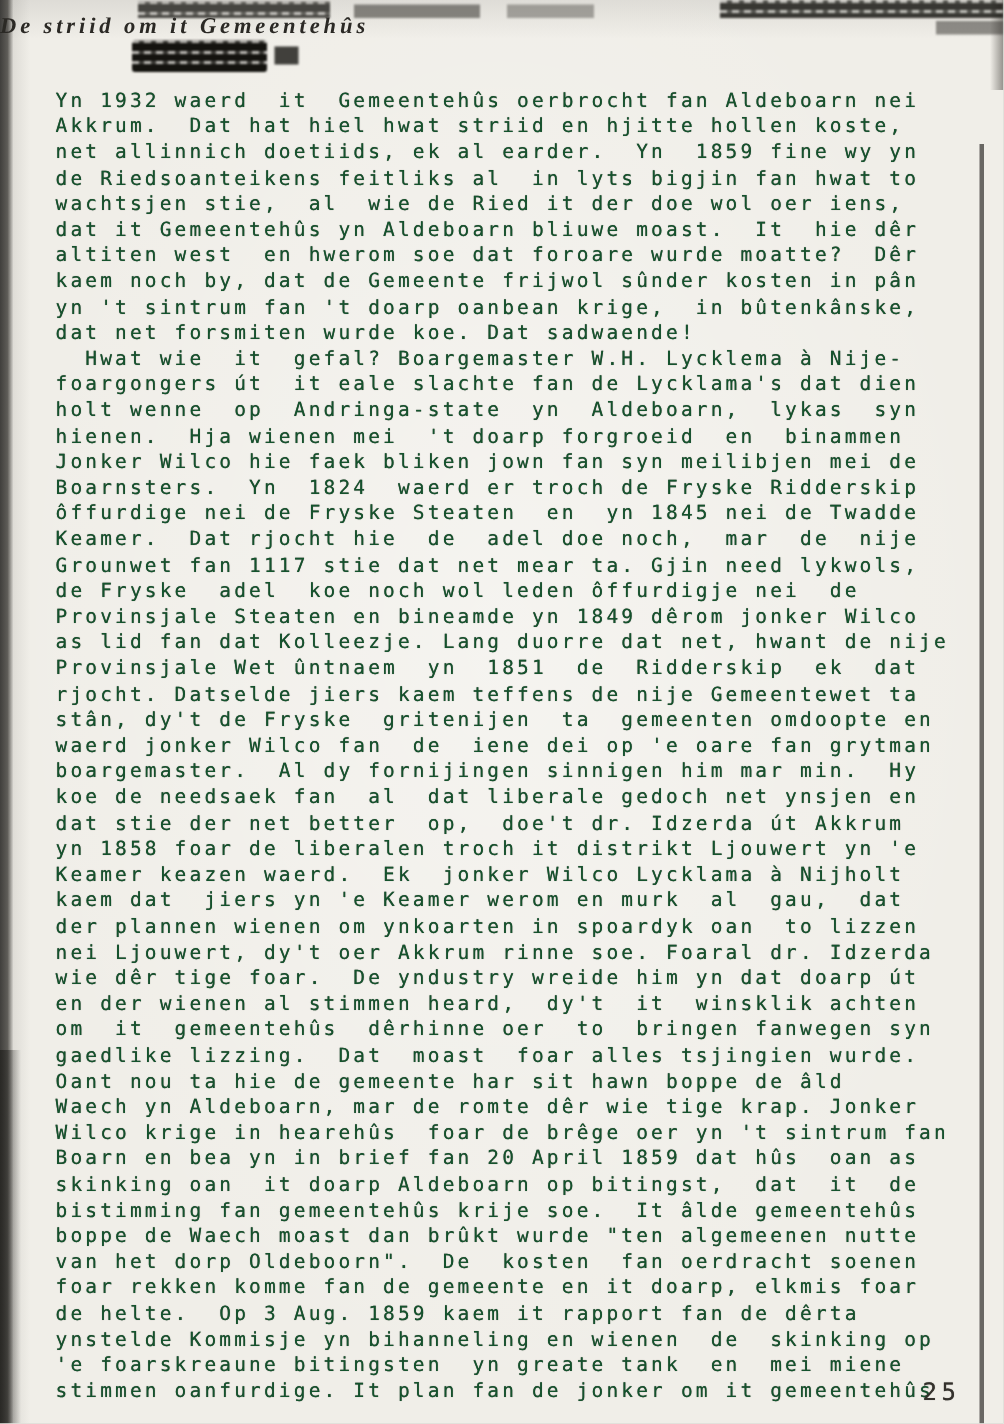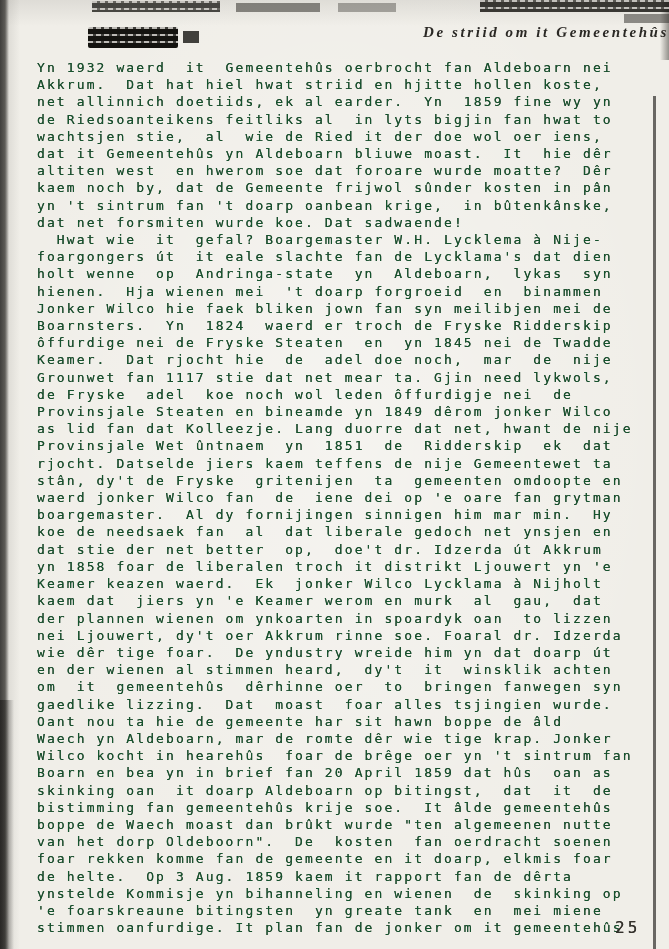--- a/index.html
+++ b/index.html
@@ -74,23 +74,23 @@
   .artifact.a1 { left: 88px;  top: 27px; width: 90px;  height: 21px; background: #14130f; border-radius: 2px; }
   .artifact.a2 { left: 183px; top: 31px; width: 16px;  height: 12px; background: #23221e; opacity: .85; }
   .artifact.a3 { left: 92px;  top: 1px;  width: 128px; height: 11px; background: #201f1b; opacity: .8; }
   .artifact.a4 { left: 236px; top: 3px;  width: 84px;  height: 9px;  background: #33312c; opacity: .55; }
   .artifact.a5 { left: 338px; top: 3px;  width: 58px;  height: 9px;  background: #3a3833; opacity: .4; }
   .artifact.a6 { left: 480px; top: 0px;  width: 189px; height: 12px; background: #1b1a16; opacity: .85; }
   .artifact.a7 { left: 624px; top: 14px; width: 45px;  height: 9px;  background: #2c2a26; opacity: .5; }
 
   .page-title {
     position: absolute;
-    left: 0; top: 24px;
+    left: 0; top: 10px;
     width: 669px;
-    text-align: right;
+    text-align: left;
     font-family: "Liberation Serif", serif;
     font-style: italic;
     font-weight: bold;
     font-size: 15px;
     letter-spacing: 2.6px;
     color: #2b2925;
   }
   .body-text {
     position: absolute;
     left: 37px; top: 59px;
@@ -175,21 +175,21 @@
       <div class="text-line">Keamer keazen waerd.  Ek  jonker Wilco Lycklama à Nijholt</div>
       <div class="text-line">kaem dat  jiers yn 'e Keamer werom en murk  al  gau,  dat</div>
       <div class="text-line">der plannen wienen om ynkoarten in spoardyk oan  to lizzen</div>
       <div class="text-line">nei Ljouwert, dy't oer Akkrum rinne soe. Foaral dr. Idzerda</div>
       <div class="text-line">wie dêr tige foar.  De yndustry wreide him yn dat doarp út</div>
       <div class="text-line">en der wienen al stimmen heard,  dy't  it  winsklik achten</div>
       <div class="text-line">om  it  gemeentehûs  dêrhinne oer  to  bringen fanwegen syn</div>
       <div class="text-line">gaedlike lizzing.  Dat  moast  foar alles tsjingien wurde.</div>
       <div class="text-line">Oant nou ta hie de gemeente har sit hawn boppe de âld</div>
       <div class="text-line">Waech yn Aldeboarn, mar de romte dêr wie tige krap. Jonker</div>
-      <div class="text-line">Wilco kocht in hearehûs  foar de brêge oer yn 't sintrum fan</div>
+      <div class="text-line">Wilco krige in hearehûs  foar de brêge oer yn 't sintrum fan</div>
       <div class="text-line">Boarn en bea yn in brief fan 20 April 1859 dat hûs  oan as</div>
       <div class="text-line">skinking oan  it doarp Aldeboarn op bitingst,  dat  it  de</div>
       <div class="text-line">bistimming fan gemeentehûs krije soe.  It âlde gemeentehûs</div>
       <div class="text-line">boppe de Waech moast dan brûkt wurde "ten algemeenen nutte</div>
       <div class="text-line">van het dorp Oldeboorn".  De  kosten  fan oerdracht soenen</div>
       <div class="text-line">foar rekken komme fan de gemeente en it doarp, elkmis foar</div>
       <div class="text-line">de helte.  Op 3 Aug. 1859 kaem it rapport fan de dêrta</div>
       <div class="text-line">ynstelde Kommisje yn bihanneling en wienen  de  skinking op</div>
       <div class="text-line">'e foarskreaune bitingsten  yn greate tank  en  mei miene</div>
       <div class="text-line">stimmen oanfurdige. It plan fan de jonker om it gemeentehûs</div>

